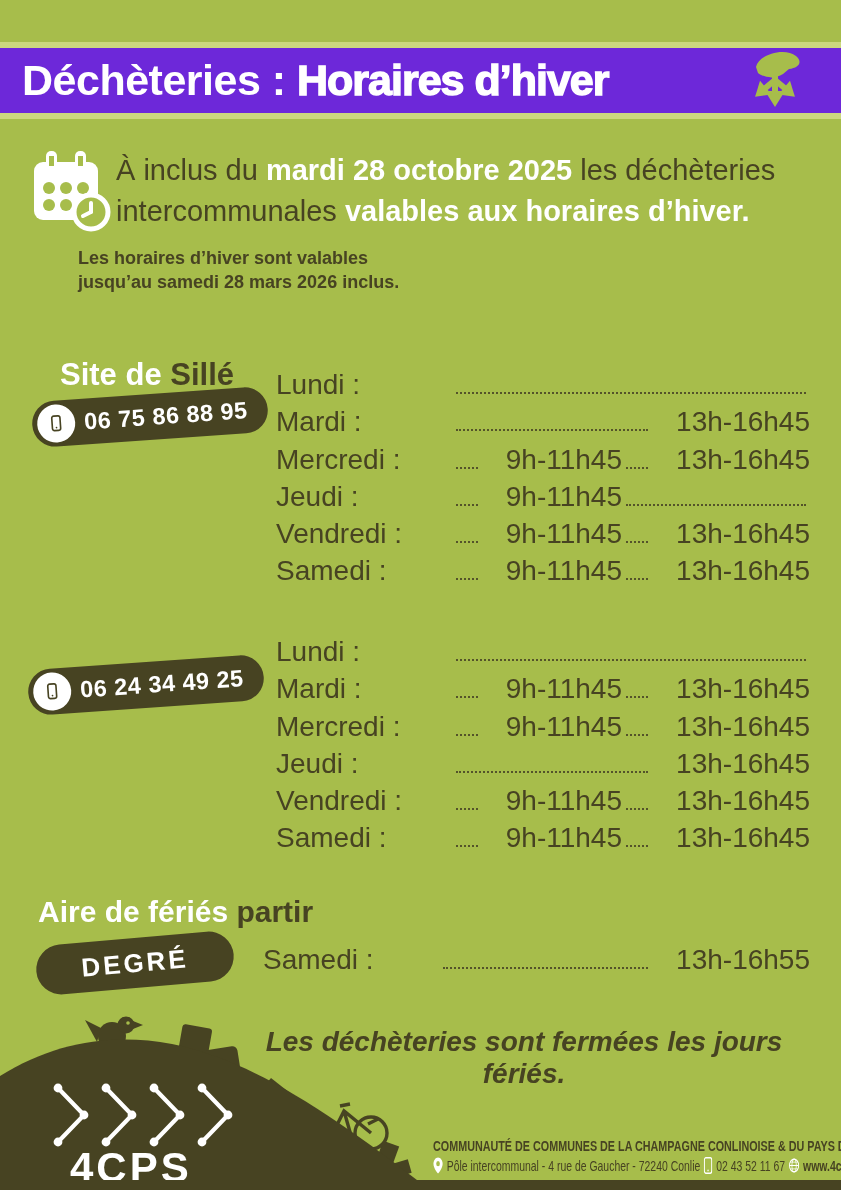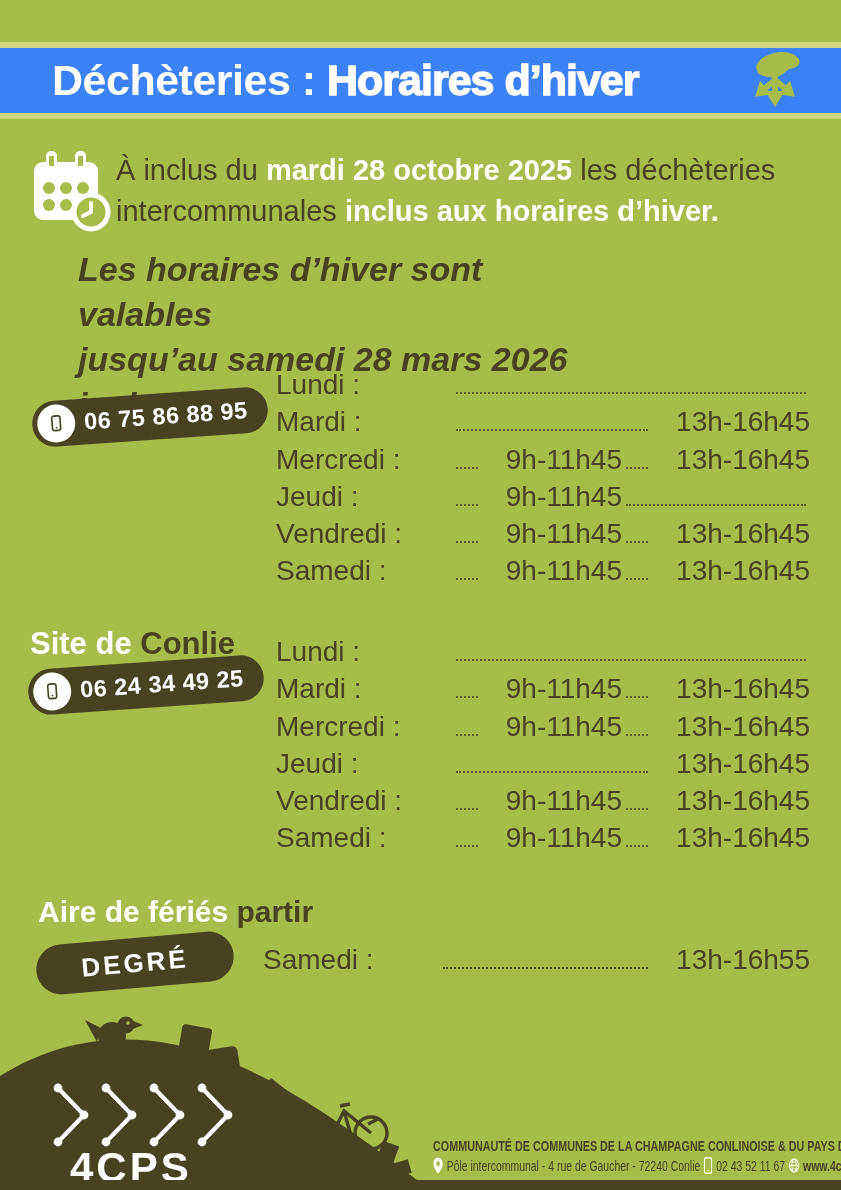--- a/index.html
+++ b/index.html
@@ -3,32 +3,32 @@
 <meta charset="utf-8">
 <style>
   html,body{margin:0;padding:0;background:#888;}
   .poster{
     position:relative;width:841px;height:1190px;margin:0 auto;
     background:#a7bd4b;overflow:hidden;
     font-family:"Liberation Sans",sans-serif;color:#474322;
   }
   
   .header-stripe{position:absolute;left:0;top:42px;width:841px;height:77px;background:#ccd77e;}
-  .header-bar{position:absolute;left:0;top:48px;width:841px;height:65px;background:#3b82f6;
-    display:flex;align-items:center;padding-left:52px;box-sizing:border-box;}
+  .header-bar{position:absolute;left:0;top:48px;width:841px;height:65px;background:#6d28d9;
+    display:flex;align-items:center;padding-left:22px;box-sizing:border-box;}
   .header-title{color:#fff;font-size:43px;font-weight:bold;letter-spacing:-0.5px;white-space:nowrap;}
   .header-title .heavy{-webkit-text-stroke:1.4px #fff;letter-spacing:-1px;}
   .header-icon{position:absolute;right:34px;top:2px;width:64px;height:62px;}
   
   .calendar-icon{position:absolute;left:26px;top:146px;width:88px;height:88px;}
   .intro{position:absolute;left:116px;top:150px;width:694px;font-size:29px;line-height:1.40;}
   .intro .hl{color:#fff;font-weight:bold;}
   
-  .validity{position:absolute;left:78px;top:247px;width:505px;font-size:34px;font-weight:bold;
-    font-style:italic;line-height:1.32;}
+  .validity{position:absolute;left:78px;top:247px;width:505px;font-size:18px;font-weight:bold;
+    line-height:1.32;}
   .infobox{position:absolute;left:591px;top:241px;width:201px;}
   .infobox .label{color:#fff;font-size:13px;font-weight:bold;letter-spacing:0.9px;text-align:center;white-space:nowrap;}
   .infobox .btn{position:relative;margin-top:7px;height:46px;background:#474322;
     border-radius:8px 30px 4px 8px;display:flex;align-items:center;justify-content:center;
     color:#fff;font-size:26px;font-weight:bold;cursor:pointer;
     box-shadow:16px 14px 0 rgba(71,67,34,0.15);}
   .cursor-icon{position:absolute;right:-8px;bottom:-24px;width:36px;height:42px;}
   
   .site-title{position:absolute;font-size:31px;font-weight:bold;color:#fff;white-space:nowrap;}
   .site-title .dark-part{color:#474322;}
@@ -110,28 +110,29 @@
       <circle cx="23" cy="59" r="6"></circle>
         <circle cx="40" cy="59" r="6"></circle>
         <circle cx="57" cy="59" r="6"></circle>
     </g>
     <circle cx="65" cy="66" r="17" fill="#a7bd4b" stroke="#fff" stroke-width="5"></circle>
     <g stroke="#fff" stroke-width="4" stroke-linecap="round">
       <line x1="65" y1="66" x2="65" y2="57"></line>
       <line x1="65" y1="66" x2="57" y2="70"></line>
     </g>
   </svg>
-  <div class="intro"><span>À inclus du </span><span class="hl">mardi 28 octobre 2025</span><span> les déchèteries intercommunales </span><span class="hl">inclus aux horaires d’hiver.</span></div>
+  <div class="intro"><span>À inclus du </span><span class="hl">mardi 28 octobre 2025</span><span> les déchèteries intercommunales </span><span class="hl">valables aux horaires d’hiver.</span></div>
 
   <div class="validity">
     <div>Les horaires d’hiver sont valables</div>
     <div>jusqu’au samedi 28 mars 2026 inclus.</div>
   </div>
 
 
+  <div class="site-title" id="sille-title"><span>Site de </span><span class="dark-part">Sillé</span></div>
   <div class="phone-badge" id="sille-badge">
     <span class="circle">
       <svg width="24" height="24" viewBox="0 0 38 38">
           <rect x="12.5" y="7" width="13" height="23" rx="3.2" fill="none" stroke="#474322" stroke-width="2.6"></rect>
           <circle cx="19" cy="25.3" r="1.4" fill="#474322"></circle>
         </svg>
     </span>
     <span>06 75 86 88 95</span>
   </div>
   <div class="schedule" id="sille-schedule">
@@ -166,21 +167,20 @@
       </div>
       <div class="sched-row">
         <span class="sched-day">Samedi :</span>
         <span class="dots" style="grid-column: 2 / 3;"></span>
         <span class="sched-morning">9h-11h45</span>
         <span class="dots" style="grid-column: 4 / 5;"></span>
         <span class="sched-afternoon">13h-16h45</span>
       </div>
     </div>
 
-  <div class="site-title" id="conlie-title"><span>Site de </span><span class="dark-part">Conlie</span></div>
   <div class="phone-badge" id="conlie-badge">
     <span class="circle">
       <svg width="24" height="24" viewBox="0 0 38 38">
           <rect x="12.5" y="7" width="13" height="23" rx="3.2" fill="none" stroke="#474322" stroke-width="2.6"></rect>
           <circle cx="19" cy="25.3" r="1.4" fill="#474322"></circle>
         </svg>
     </span>
     <span>06 24 34 49 25</span>
   </div>
   <div class="schedule" id="conlie-schedule">
@@ -228,20 +228,21 @@
       <span>DEGRÉ</span>
     </div>
   <div class="schedule" id="green-schedule">
       <div class="sched-row">
         <span class="sched-day">Samedi :</span>
         <span class="dots" style="grid-column: 2 / 5;"></span>
         <span class="sched-afternoon">13h-16h55</span>
       </div>
     </div>
 
+  <div class="notice">Les déchèteries sont fermées les jours fériés.</div>
 
   <svg class="hill-illustration" viewBox="0 0 430 190">
 
     <g fill="#474322">
       <rect x="178" y="26" width="30" height="54" rx="3" transform="rotate(10 193 53)"></rect>
       <rect x="206" y="48" width="34" height="40" rx="5" transform="rotate(-9 223 68)"></rect>
       <circle cx="231" cy="82" r="7"></circle>
         <circle cx="241" cy="87" r="6"></circle>
       <polygon points="255,97 271,78 290,93 285,114 258,112"></polygon>
       <rect x="380" y="143" width="17" height="17" transform="rotate(20 388 151)"></rect>

